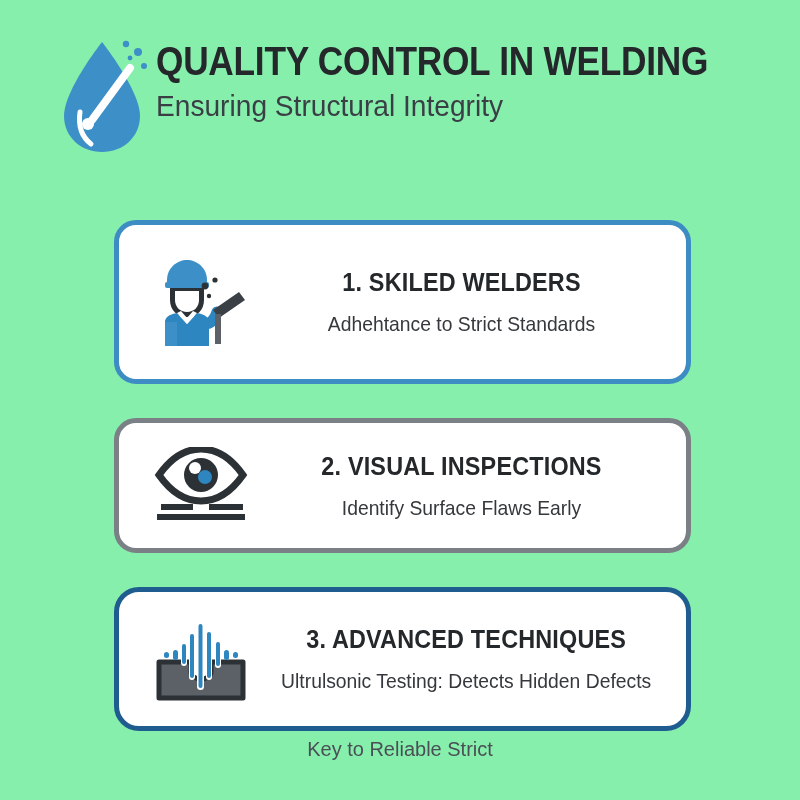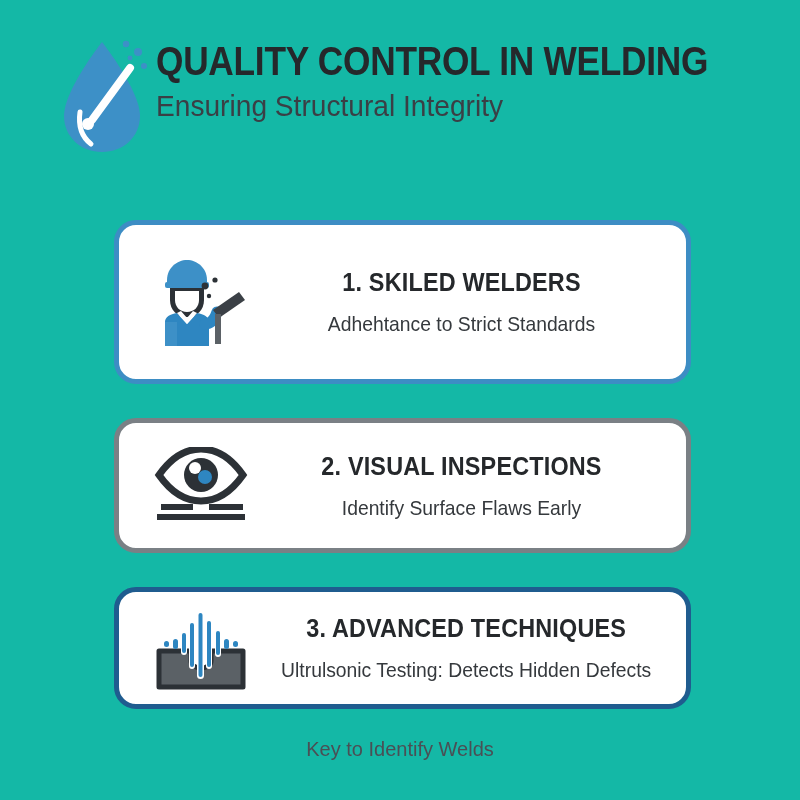--- a/index.html
+++ b/index.html
@@ -10,21 +10,21 @@
     width: 800px;
     height: 800px;
     background: #fdfdfd;
     font-family: "Liberation Sans", sans-serif;
     overflow: hidden;
   }
   #infographic {
     position: relative;
     width: 800px;
     height: 800px;
-    background: #14b8a6;
+    background: #86efac;
     box-sizing: border-box;
   }
 
   
   .header {
     position: absolute;
     left: 52px;
     top: 32px;
     width: 700px;
     height: 130px;
@@ -81,21 +81,21 @@
     box-sizing: border-box;
     background: #ffffff;
     border-radius: 22px;
     border: 5px solid #3d8dc4;
     display: flex;
     align-items: center;
     margin-bottom: 34px;
   }
   .card.card-1 { border-color: #3d8dc4; }
   .card.card-2 { border-color: #7a8085; height: 135px; }
-  .card.card-3 { border-color: #1f5c8f; height: 122px; margin-bottom: 0; }
+  .card.card-3 { border-color: #1f5c8f; height: 144px; margin-bottom: 0; border-radius: 25px; }
 
   .card-icon {
     flex: 0 0 120px;
     width: 120px;
     height: 100px;
     display: flex;
     align-items: center;
     justify-content: center;
     margin-left: 22px;
   }
@@ -237,15 +237,15 @@
         </svg>
       </div>
       <div class="card-body">
         <div class="card-title">3. ADVANCED TECHNIQUES</div>
         <div class="card-sub">Ultrulsonic Testing: Detects Hidden Defects</div>
       </div>
     </div>
 
   </div>
 
-  <div class="footer">Key to Identify Welds</div>
+  <div class="footer">Key to Reliable Strict</div>
 
 </div>
 
 </body></html>

